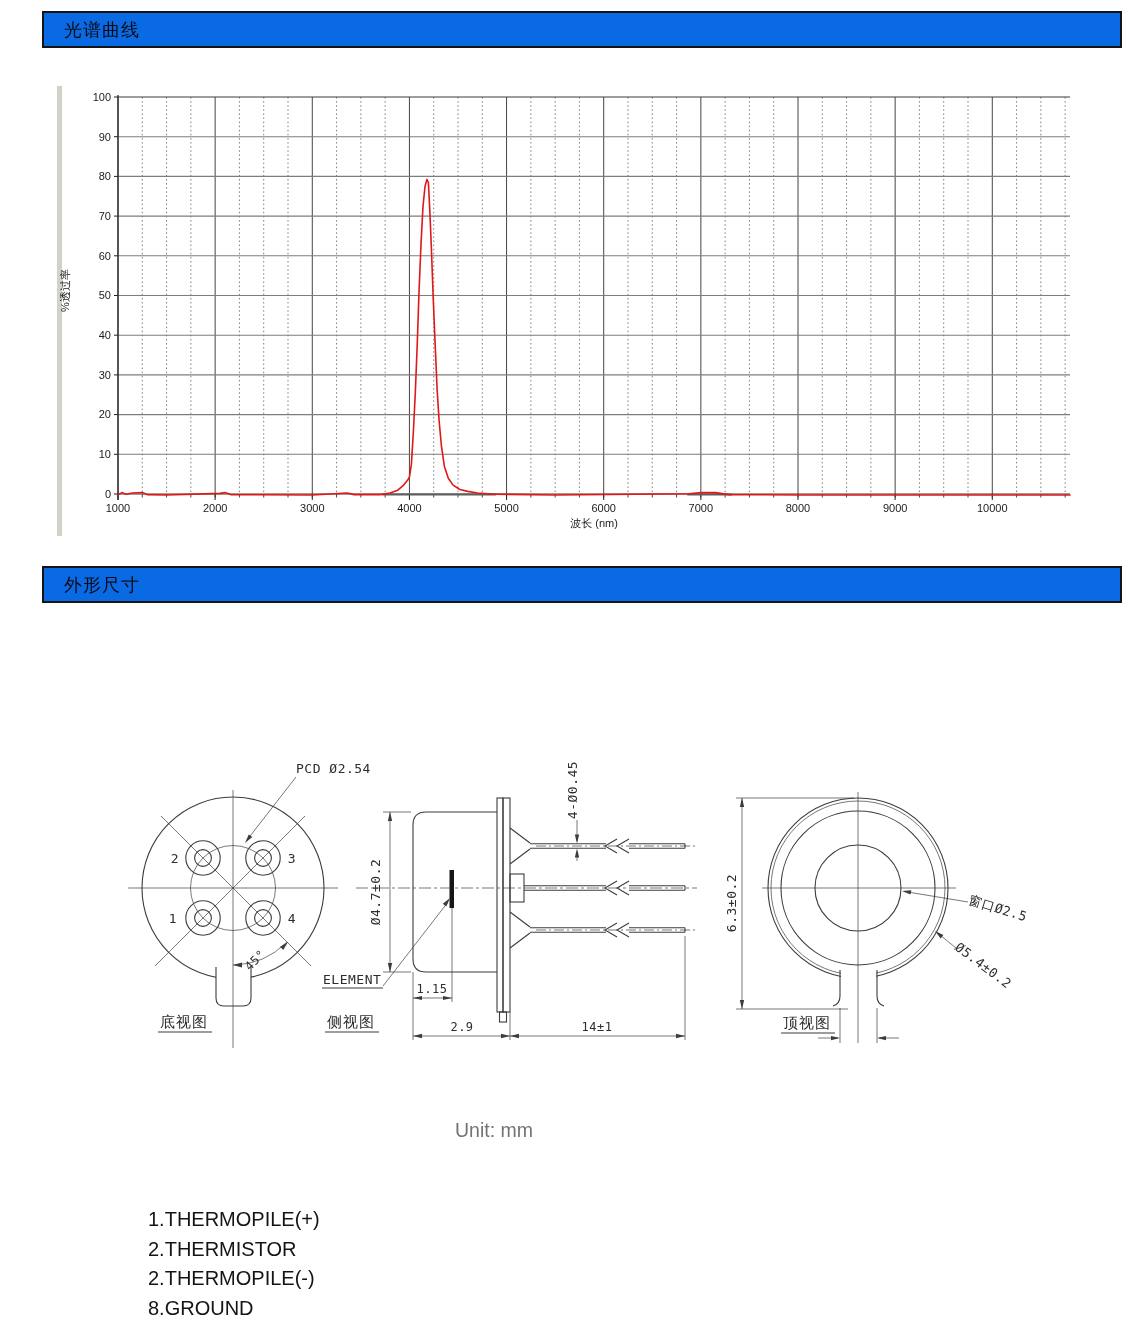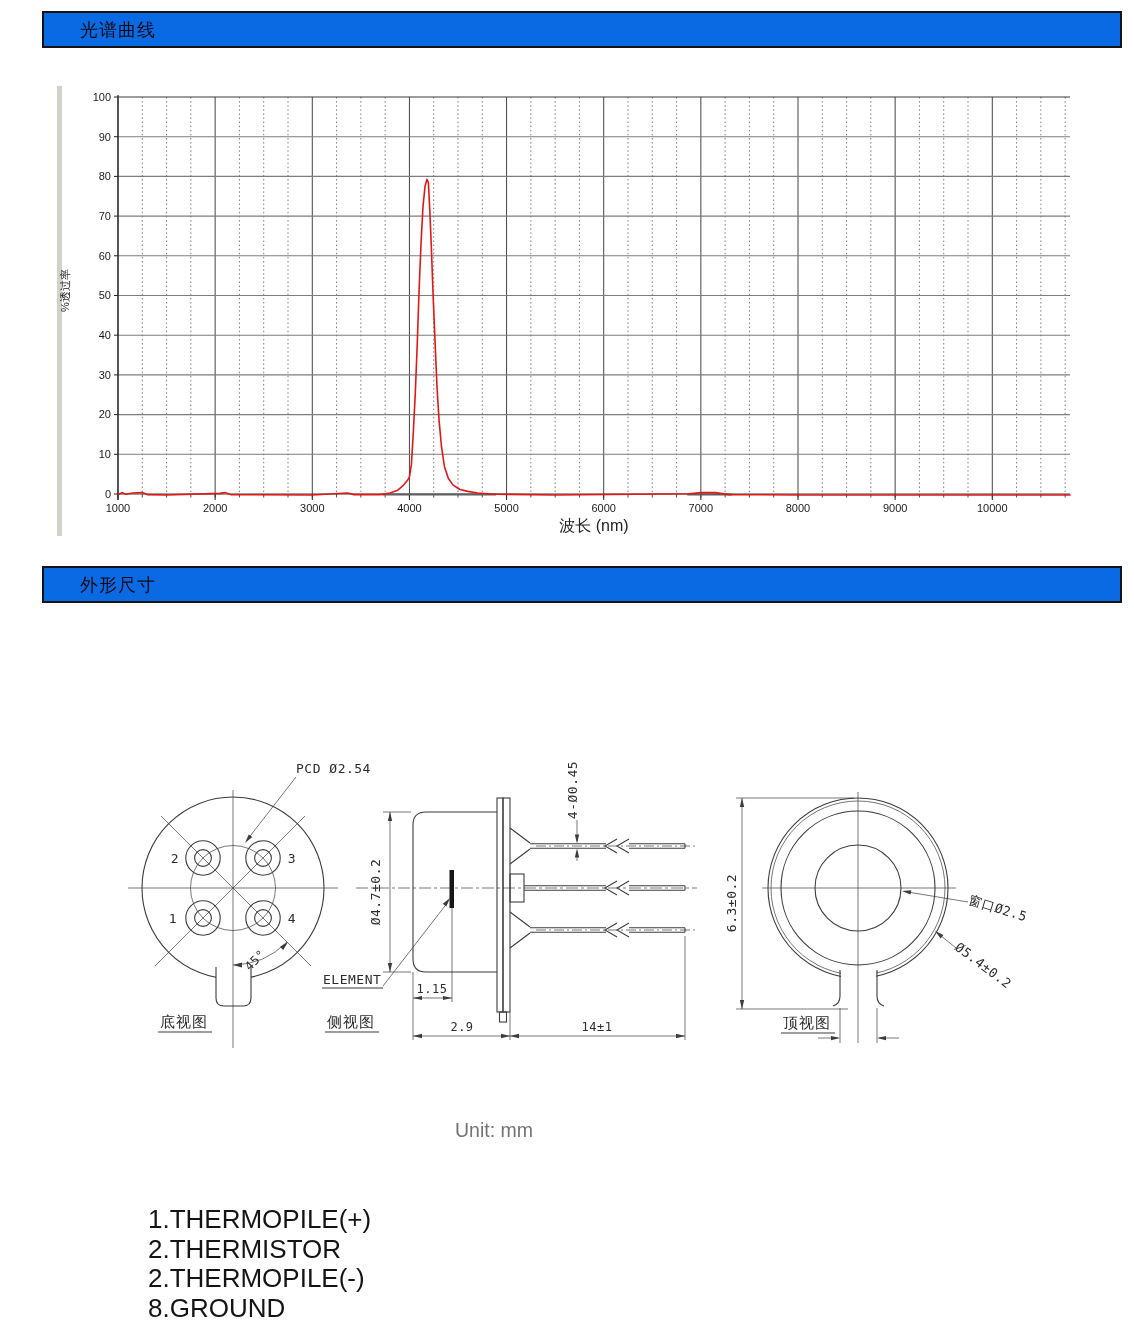--- a/index.html
+++ b/index.html
@@ -3,48 +3,48 @@
 <meta charset="utf-8">
 <style>
   html,body{margin:0;padding:0;}
   body{
     width:1134px;height:1328px;position:relative;background:#ffffff;overflow:hidden;
     font-family:"Liberation Sans",sans-serif;color:#111;
   }
   .section-header{
     position:absolute;left:42px;width:1080px;height:37px;box-sizing:border-box;
     background:#0a6ae4;border:2px solid #141414;
-    display:flex;align-items:center;padding-left:36px;
+    display:flex;align-items:center;padding-left:20px;
   }
   .section-header span{
     font-family:"Liberation Serif",serif;font-size:18px;color:#0a0a14;letter-spacing:1px;
   }
   .chart-strip{position:absolute;left:57px;top:86px;width:5px;height:450px;background:#d2d2c8;}
   .chart-wrap{position:absolute;left:60px;top:85px;width:1050px;height:460px;}
   .ylabel{
     position:absolute;left:44px;top:283px;font-size:11px;color:#222;
     transform:rotate(-90deg);transform-origin:center;white-space:nowrap;
   }
   .xlabel{
     position:absolute;left:494px;top:516px;width:200px;text-align:center;
-    font-size:16px;color:#222;
+    font-size:11px;color:#222;
   }
   .cad line,.cad path,.cad circle,.cad rect{stroke:#3c3c3c;fill:none;stroke-width:1.1;}
   .cad .thin{stroke-width:0.7;}
   .cad polygon{fill:#3c3c3c;stroke:none;}
   .cad rect.mask{fill:#ffffff;stroke:none;}
   .cad rect.solid{fill:#161616;stroke:none;}
   .cad text{
     fill:#2d2d2d;font-family:"DejaVu Sans Mono",monospace;font-size:13px;
     stroke:none;letter-spacing:0.5px;
   }
   .cad text.cn{font-family:"Liberation Sans",sans-serif;font-size:15px;letter-spacing:1px;}
   .cad text.small{font-size:12px;}
   .unit-note{position:absolute;left:455px;top:1119px;font-size:19.5px;color:#737373;}
-  .pin-list{position:absolute;left:148px;top:1205px;font-size:26px;line-height:29.5px;color:#141414;}
+  .pin-list{position:absolute;left:148px;top:1205px;font-size:20px;line-height:29.5px;color:#141414;}
 </style>
 </head>
 <body>
 
 <div class="section-header" style="top:11px;">
   <span>光谱曲线</span>
 </div>
 
 <div class="chart-strip"></div>
 <div class="chart-wrap">

